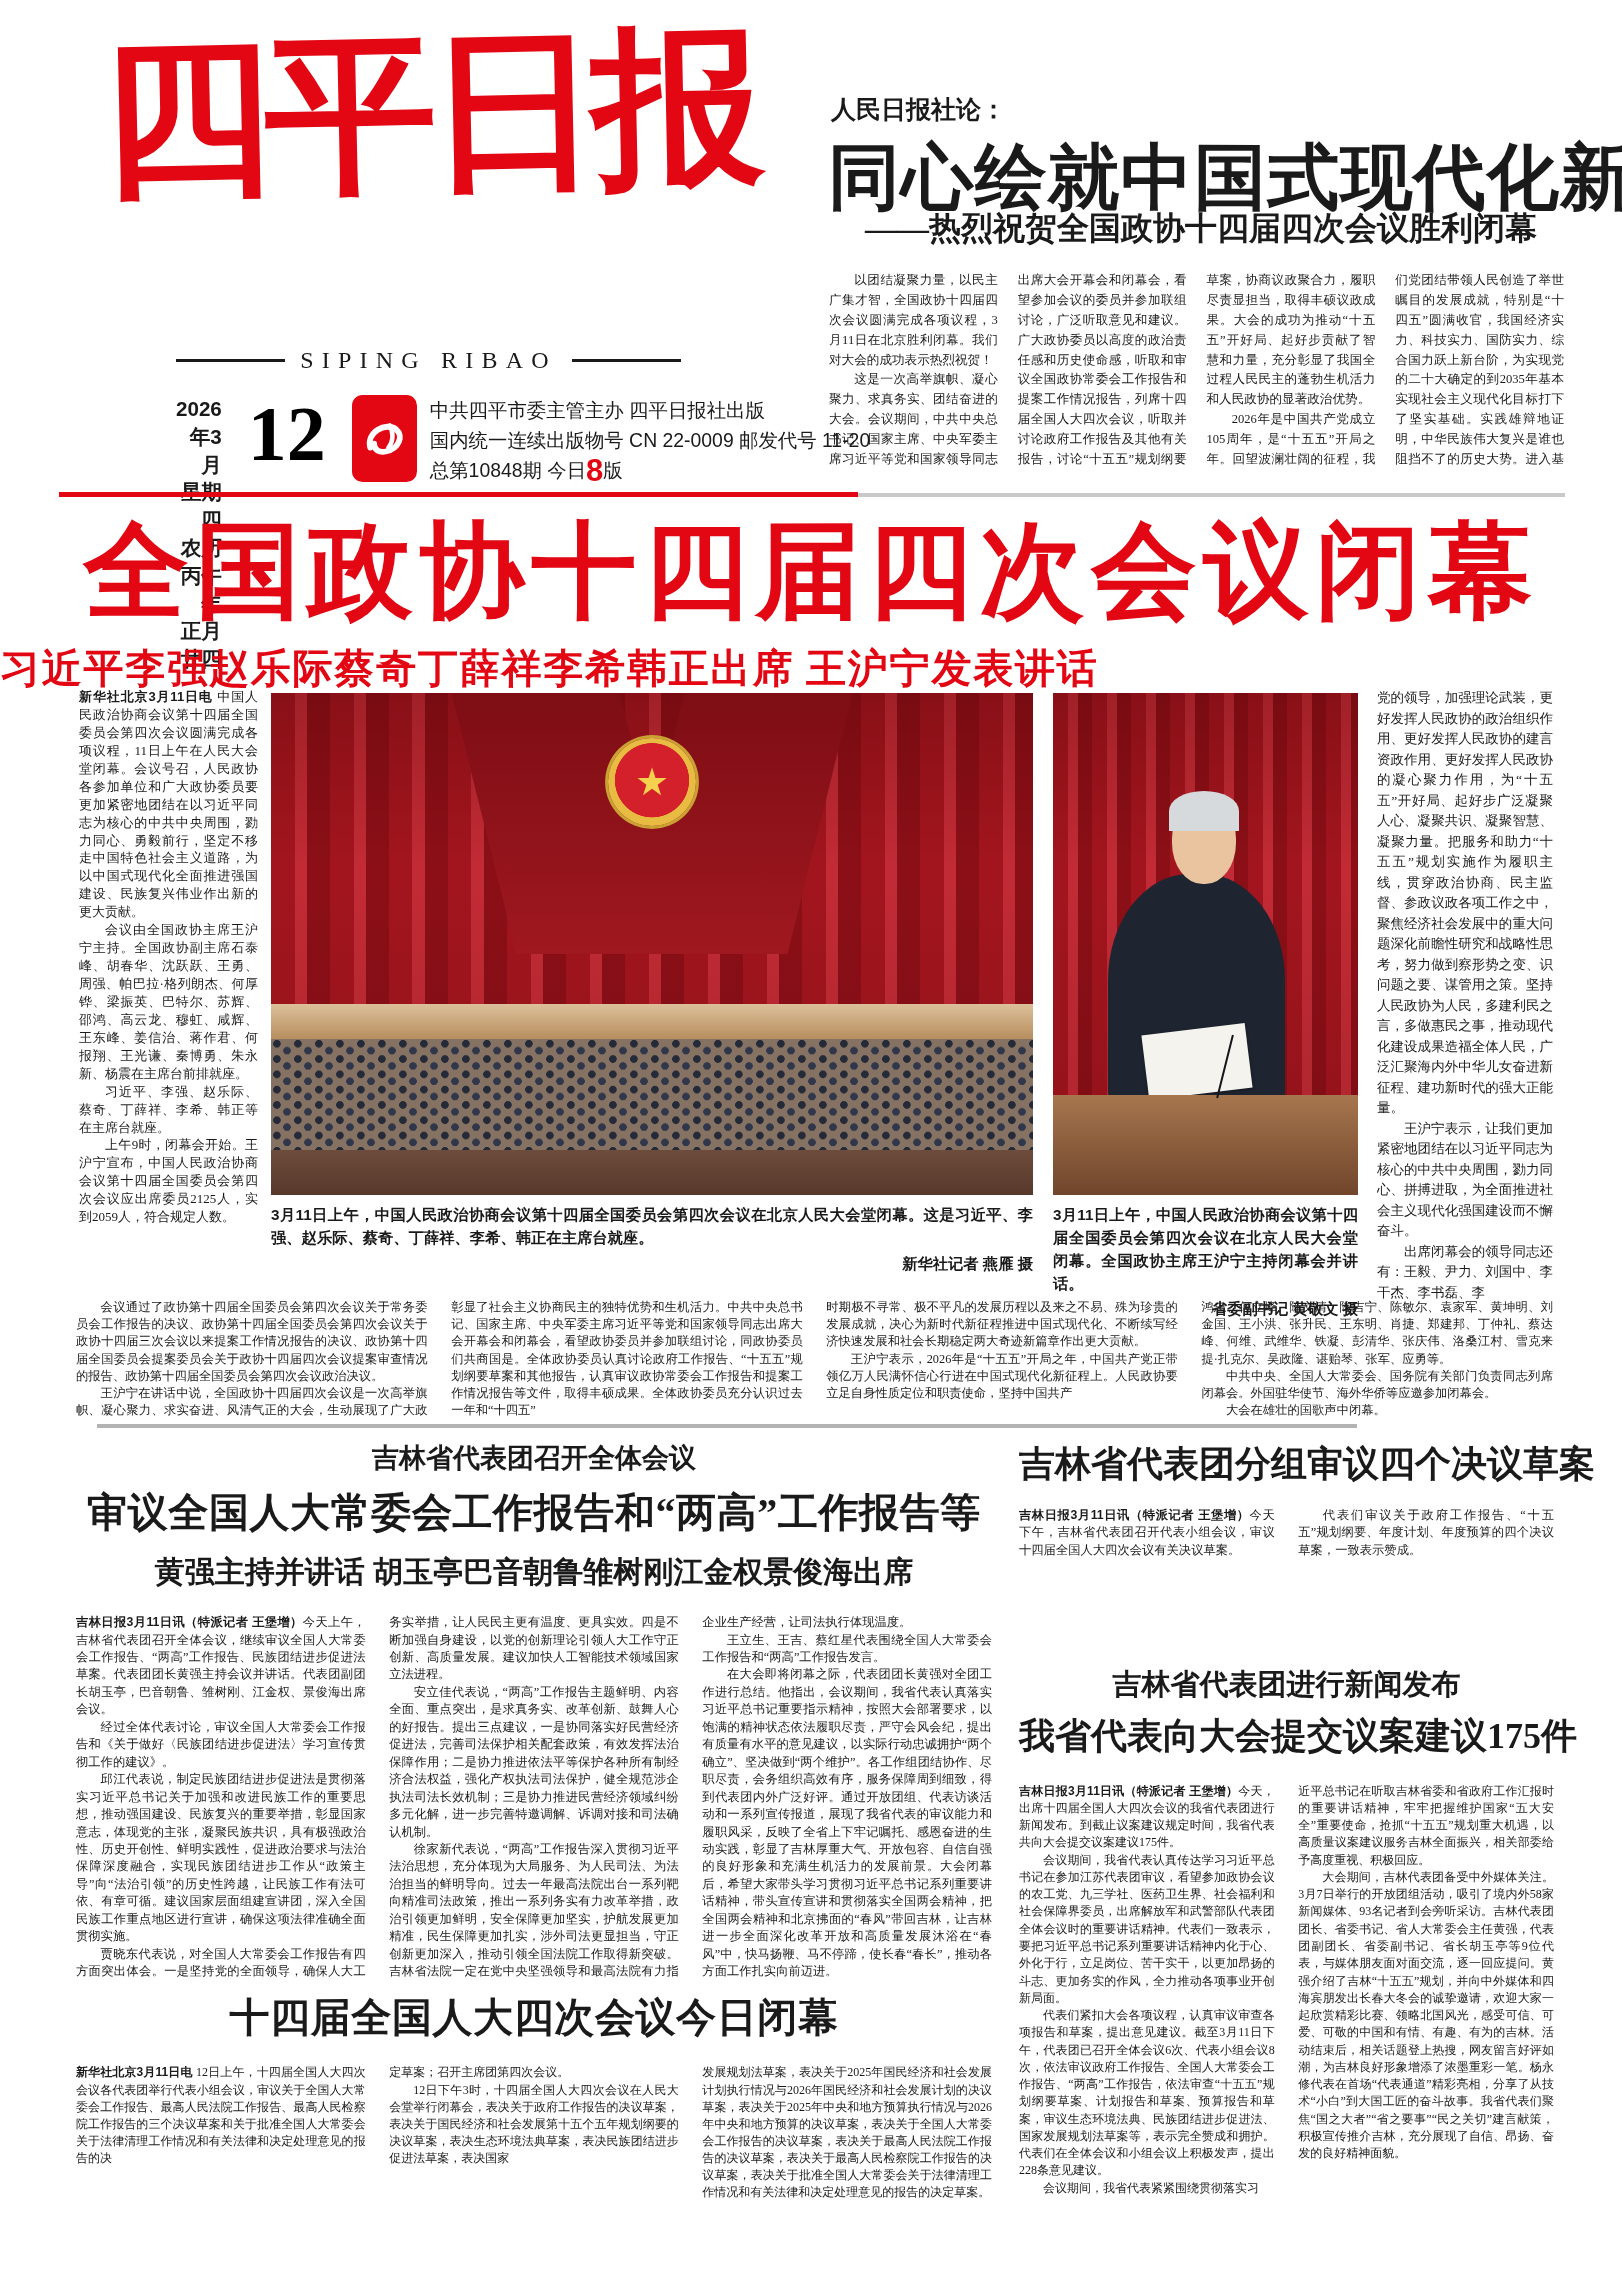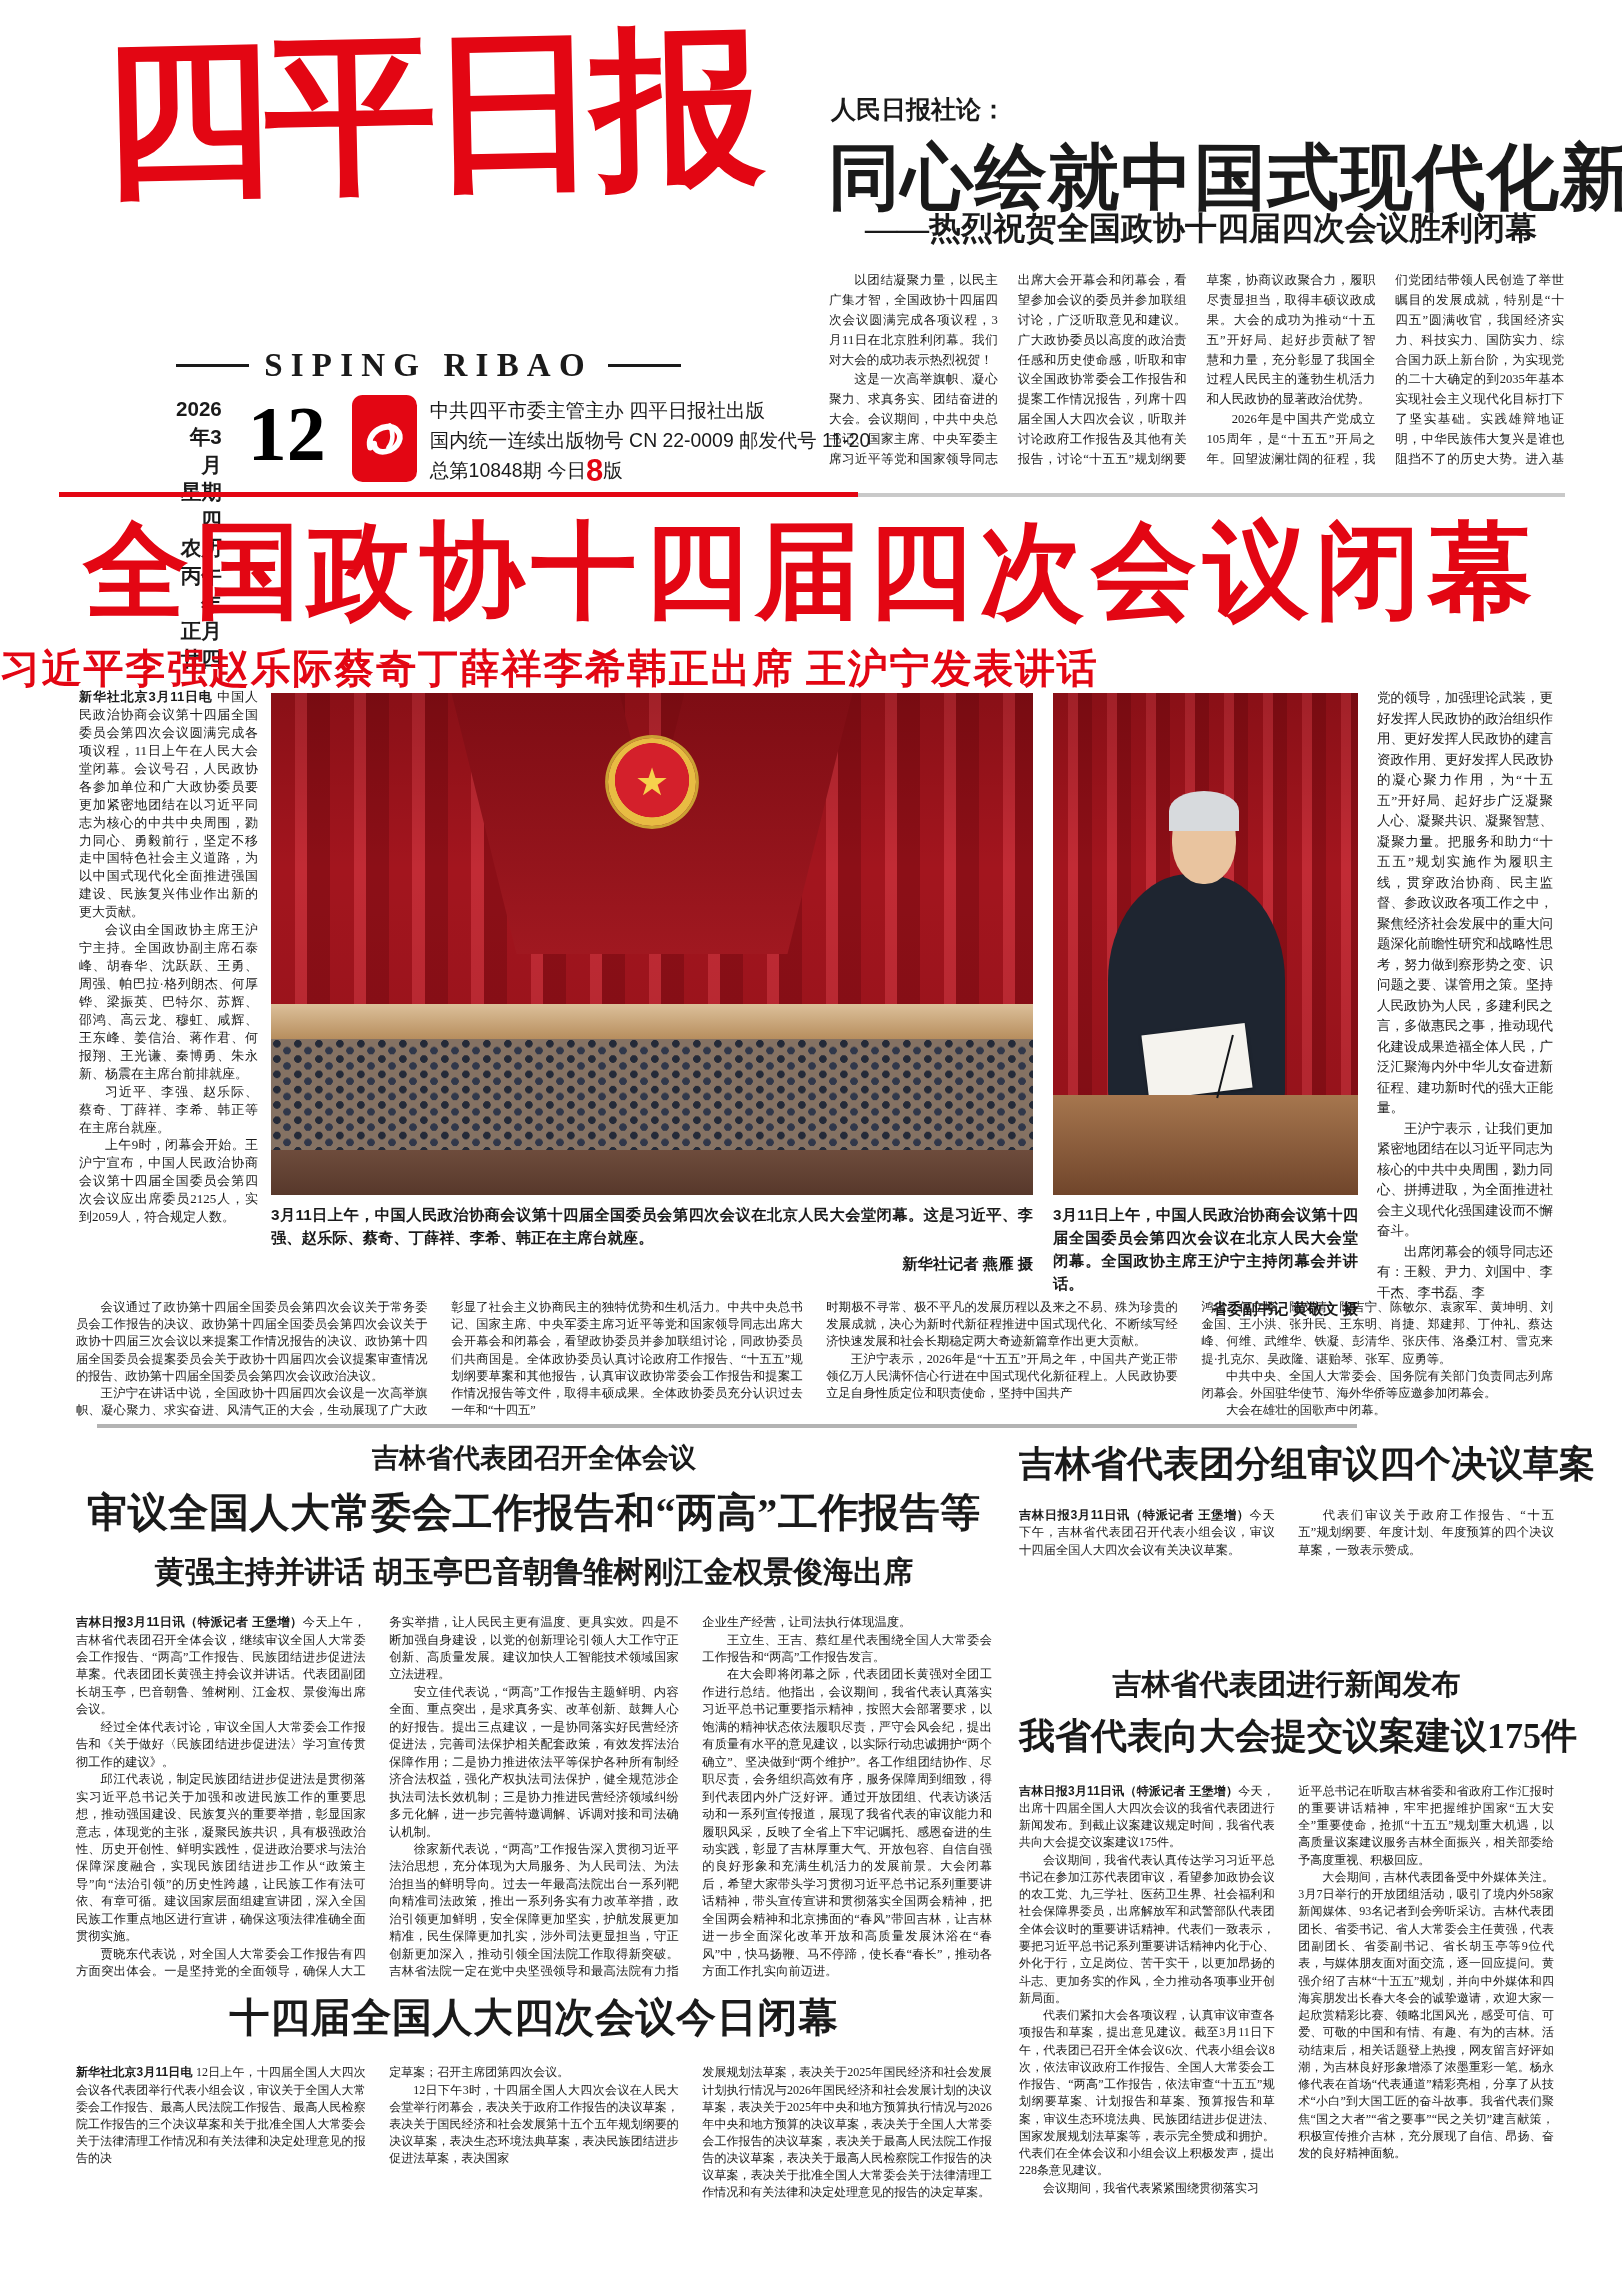--- a/index.html
+++ b/index.html
@@ -9,21 +9,21 @@
   .para{margin:0;text-indent:2em;text-align:justify;}
   .cont > .para:first-child{text-indent:0;}
   b.dl{font-family:"Liberation Sans",sans-serif;font-weight:700;}
   
   .calli{left:88px;top:23.5px;width:681px;text-align:center;
          font-size:172px;line-height:1.05;font-weight:900;color:#e30613;
          font-family:"Liberation Serif",serif;letter-spacing:-8.2px;
          transform:rotate(-1.2deg);white-space:nowrap;}
   .latinrow{left:176px;top:347px;width:505px;display:flex;align-items:center;gap:15.3px;}
   .latinrow .dash{flex:1;height:2.9px;background:#1a1a1a;}
-  .latin{font-size:33px;font-weight:700;letter-spacing:8.2px;font-family:"Liberation Serif",serif;white-space:nowrap;}
+  .latin{font-size:24px;font-weight:400;letter-spacing:8.2px;font-family:"Liberation Serif",serif;white-space:nowrap;}
   .metarow{left:176px;top:395px;width:646px;display:flex;align-items:flex-start;gap:13px;font-family:"Liberation Sans",sans-serif;}
   .dateblock{width:176px;text-align:right;font-size:20.6px;font-weight:700;line-height:1.35;}
   .vline{width:1.8px;height:76px;background:#b5b5b5;}
   .day{font-size:78px;font-weight:900;color:#000000;font-family:"Liberation Serif",serif;line-height:1;}
   .logo{width:87px;height:87px;border-radius:10.6px;background:#e30613;display:flex;align-items:center;justify-content:center;}
   .pubblock{font-size:19.4px;line-height:1.55;font-weight:500;white-space:nowrap;}
   .pages-num{color:#e30613;font-size:31px;font-weight:900;line-height:0;vertical-align:-3.5px;}
   
   .ed-kicker{left:831px;top:93px;font-size:25px;font-weight:900;font-family:"Liberation Sans",sans-serif;}
   .ed-title{left:828px;top:130px;width:746px;text-align:center;font-size:72px;font-weight:900;

